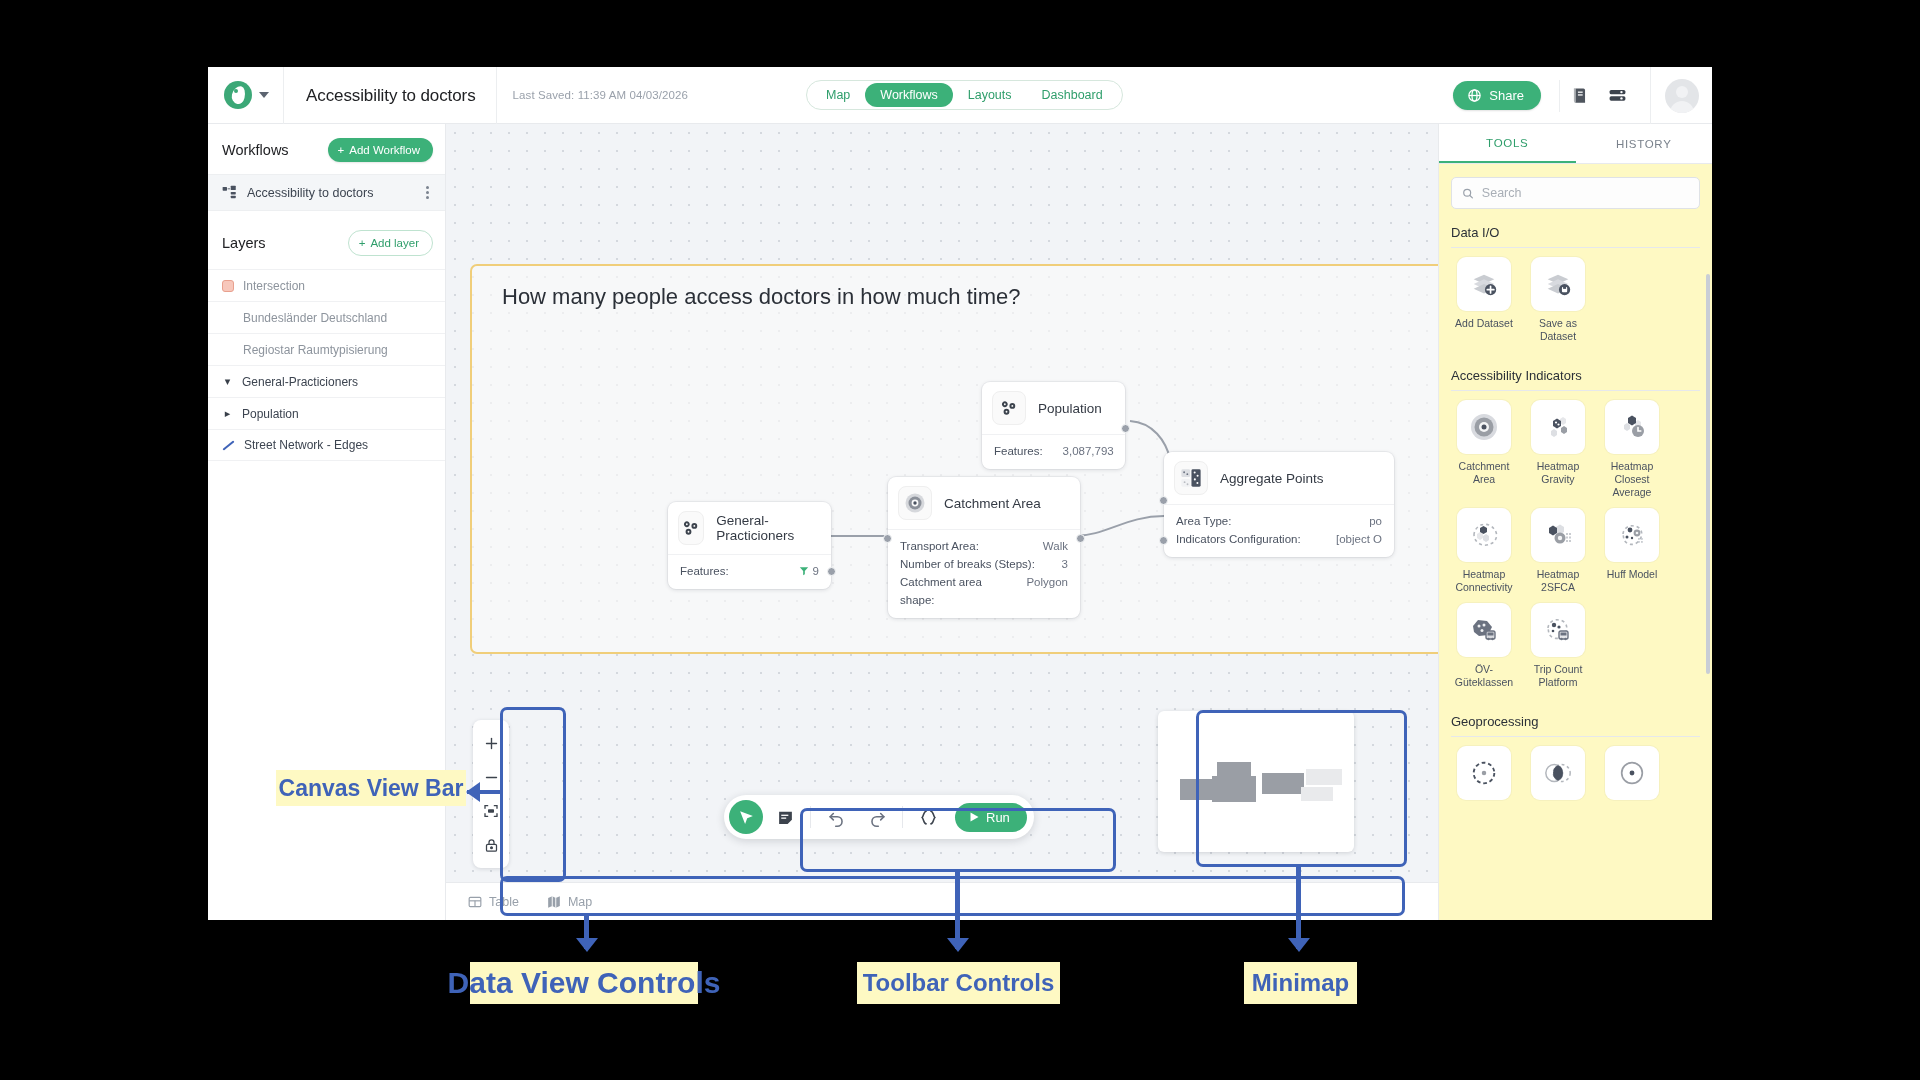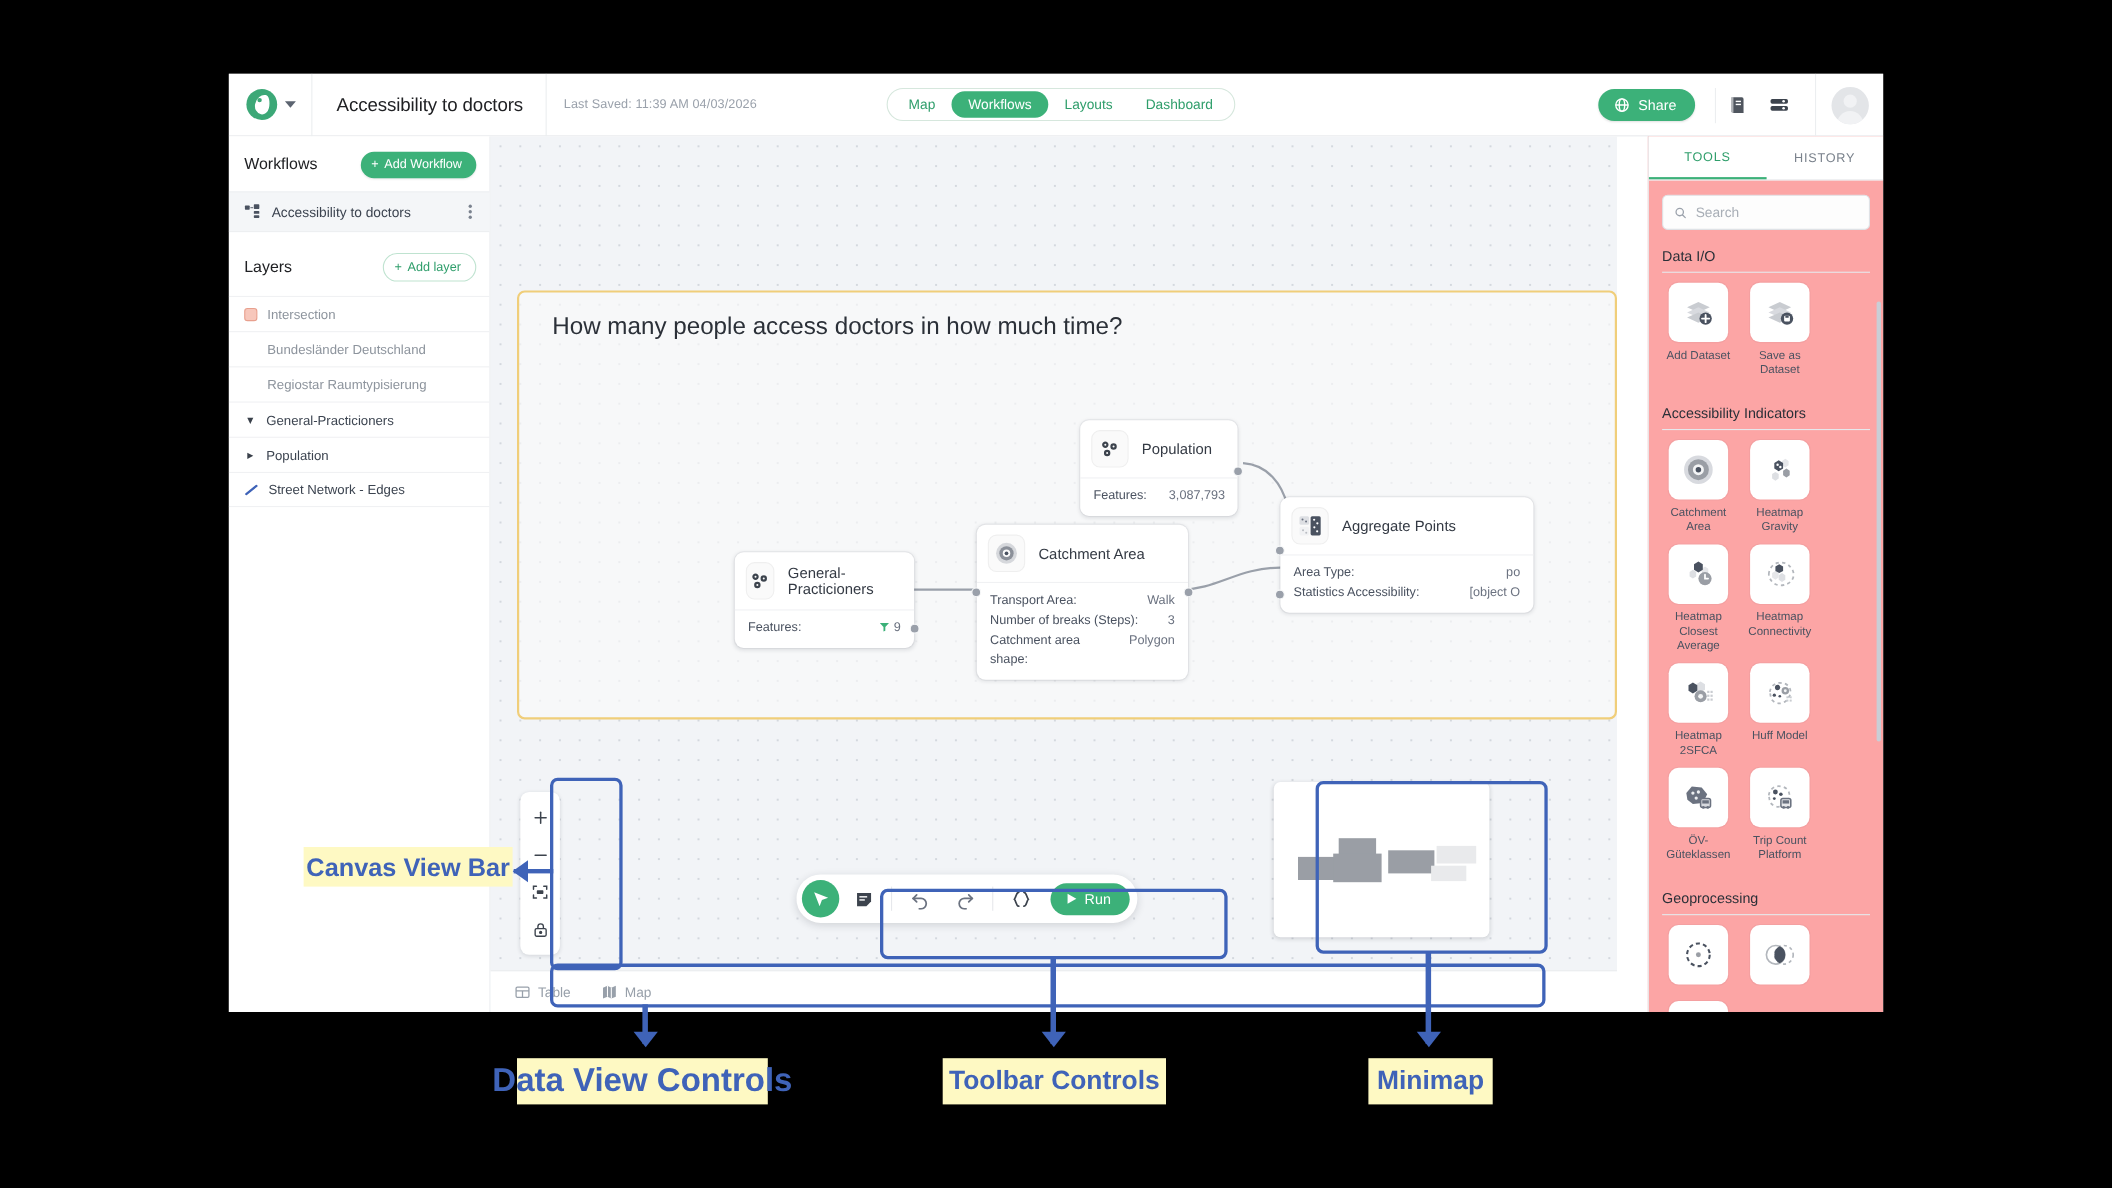--- a/index.html
+++ b/index.html
@@ -116,21 +116,21 @@
     padding:7px 17px 7px 13px; font-size:13px; cursor:pointer; margin-left:5px; }
   .minimap { position:absolute; background:#fff; border-radius:6px; box-shadow:0 1px 4px rgba(22,30,45,.16);
     overflow:hidden; }
   .mm-node { position:absolute; background:#9a9ea5; }
   .mm-node.light { background:#e9eaec; }
   .dvbar { position:absolute; left:238px; top:815px; width:1024px; height:38px; background:#fff;
     border-top:1px solid #e8eaed; display:flex; align-items:center; gap:28px; padding-left:22px; }
   .dv-item { display:flex; align-items:center; gap:7px; font-size:12.5px; color:#98a0aa; cursor:pointer; }
 
   
-  .rpanel { position:absolute; right:0; top:57px; width:214px; height:796px; background:#fca5a5;
+  .rpanel { position:absolute; right:0; top:57px; width:274px; height:796px; background:#fef9c3;
     border-left:1px solid #e8eaed; }
   .rtabs { display:flex; height:40px; background:#fff; border-bottom:1px solid #e8eaed; }
   .rtab { flex:1; display:flex; align-items:center; justify-content:center; font-size:11.5px;
     letter-spacing:.7px; color:#7a828c; cursor:pointer; font-weight:500; }
   .rtab.active { color:#2f9e6b; border-bottom:2px solid #3cb179; }
   .searchbox { margin:13px 12px 0 12px; height:32px; border:1px solid #dfe2e6; border-radius:5px;
     display:flex; align-items:center; gap:8px; padding:0 10px; background:#fdfdfd; }
   .searchbox input { border:0; outline:0; background:transparent; font-size:12.5px; color:#3c4450;
     width:100%; font-family:inherit; }
   .searchbox input::placeholder { color:#a9afb7; }
@@ -373,21 +373,21 @@
             </svg>
           </div>
           <div class="node-name">Aggregate Points</div>
         </div>
         <div class="node-body">
           <div class="kv">
             <span class="k">Area Type:</span>
             <span class="v">po</span>
           </div>
           <div class="kv">
-            <span class="k">Statistics Accessibility:</span>
+            <span class="k">Indicators Configuration:</span>
             <span class="v">[object O</span>
           </div>
         </div>
         <div class="port" style="left:-5px; top:44px;"></div>
         <div class="port" style="left:-5px; top:84px;"></div>
       </div>
 
       <div class="viewbar" style="left:27px; top:596px;">
         <div class="vb">
           <svg width="15" height="15" viewBox="0 0 24 24" stroke="#3c434d" stroke-width="2.2" stroke-linecap="round">

